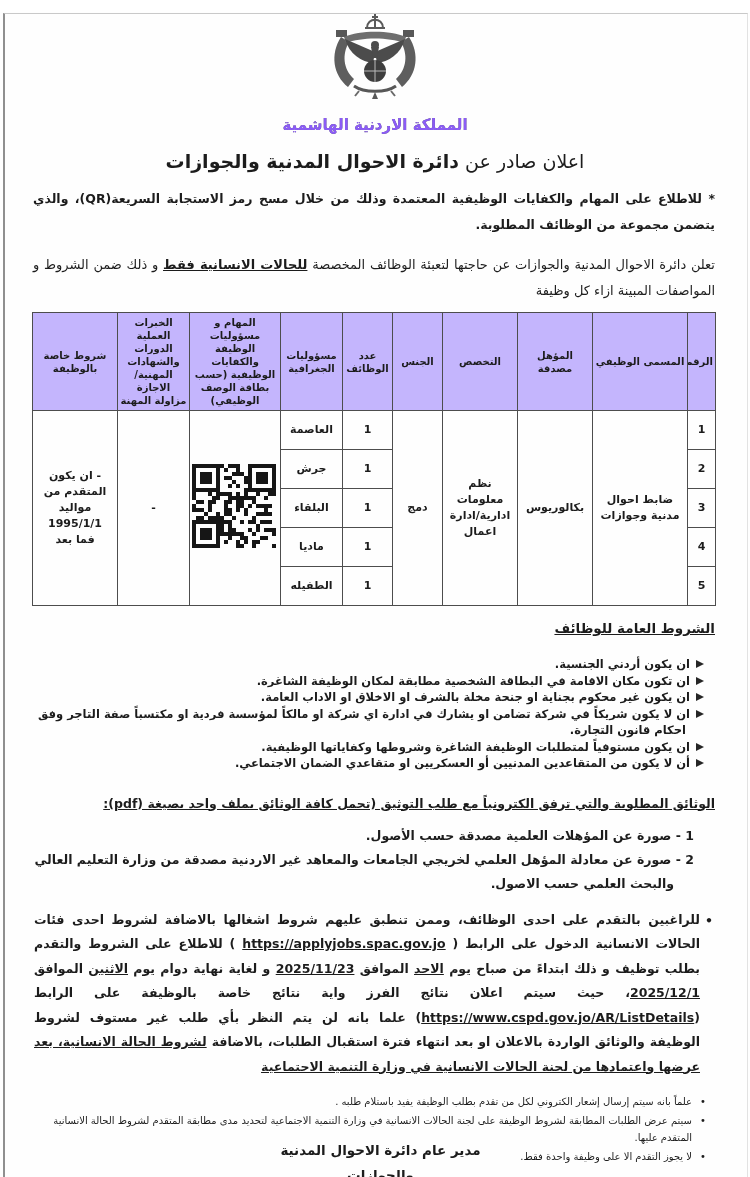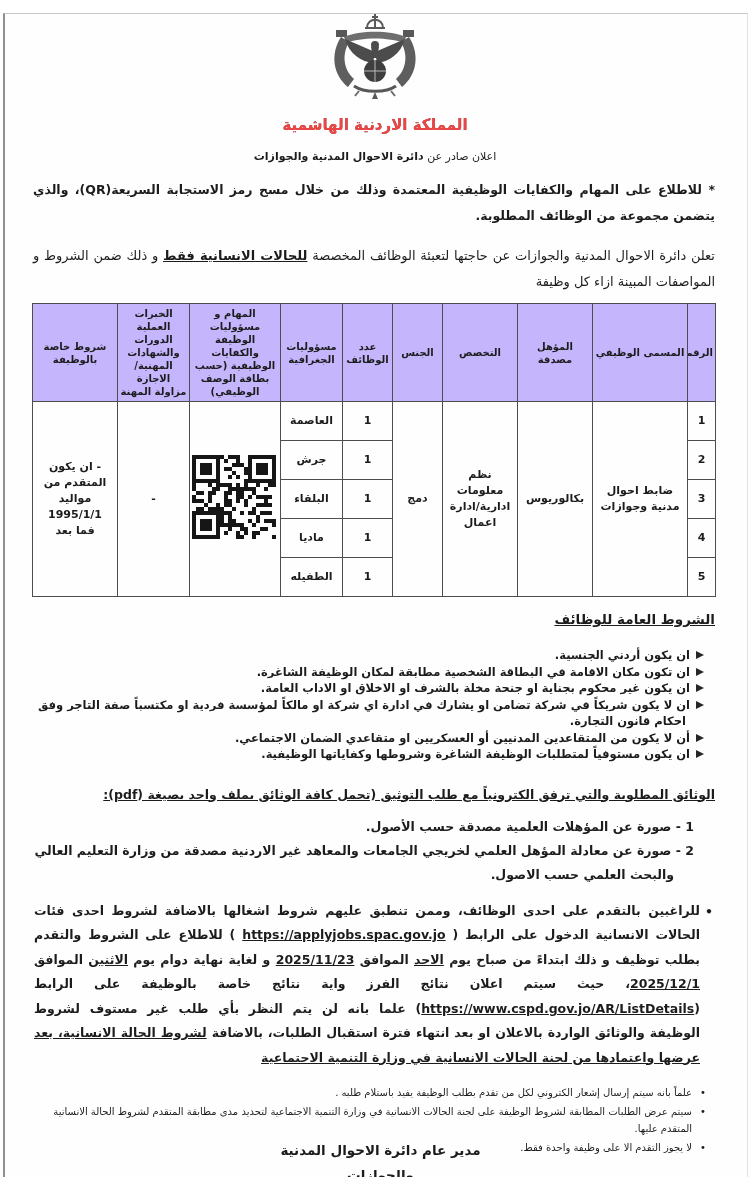--- a/index.html
+++ b/index.html
@@ -15,25 +15,25 @@
     position: absolute; left: 3px; top: 1px; right: 2px; bottom: 2px;
     border-top: 1px solid #c9c9c9;
     border-right: 1px solid #e2e2e2;
     border-bottom: 1px solid #cfcfcf;
     border-left: 2px solid #8f8f8f;
     pointer-events: none;
   }
   .emblem-wrap { margin: 12px auto 0; width: 120px; text-align: center; }
   .kingdom {
     margin-top: 8px; text-align: center;
-    font-weight: 700; font-size: 15px; color: #ef4444;
+    font-weight: 700; font-size: 15px; color: #8b5cf6;
     letter-spacing: -1px; transform: scaleY(1.05);
     text-shadow: 0 0 0.6px #555;
   }
-  .doc-title { margin-top: 16px; text-align: center; font-size: 11px; }
+  .doc-title { margin-top: 16px; text-align: center; font-size: 19px; }
   .doc-title .seg-b { font-weight: 700; }
   .para { margin: 14px 35px 0 33px; text-align: justify; direction: rtl; }
   .p1 { font-size: 13px; line-height: 26px; font-weight: 400; }
   .p2 { font-size: 12.5px; line-height: 26px; font-weight: 700; margin-top: 14px; }
   .seg-b { font-weight: 700; }
   .seg-u { text-decoration: underline; }
 
   table.jobs {
     margin: 8px 34px 0 33px; width: 683px;
     border-collapse: collapse; table-layout: fixed;
@@ -420,22 +420,22 @@
     </tbody>
   </table>
 
   <div class="section-heading">الشروط العامة للوظائف</div>
 
   <ul class="cond-list">
     <li><span class="arrow-bullet"></span><span>ان يكون أردني الجنسية.</span></li>
     <li><span class="arrow-bullet"></span><span>ان تكون مكان الاقامة في البطاقة الشخصية مطابقة لمكان الوظيفة الشاغرة.</span></li>
     <li><span class="arrow-bullet"></span><span>ان يكون غير محكوم بجناية او جنحة مخلة بالشرف او الاخلاق او الاداب العامة.</span></li>
     <li><span class="arrow-bullet"></span><span>ان لا يكون شريكاً في شركة تضامن او يشارك في ادارة اي شركة او مالكاً لمؤسسة فردية او مكتسباً صفة التاجر وفق احكام قانون التجارة.</span></li>
+    <li><span class="arrow-bullet"></span><span>ان يكون مستوفياً لمتطلبات الوظيفة الشاغرة وشروطها وكفاياتها الوظيفية.</span></li>
     <li><span class="arrow-bullet"></span><span>أن لا يكون من المتقاعدين المدنيين أو العسكريين او متقاعدي الضمان الاجتماعي.</span></li>
-    <li><span class="arrow-bullet"></span><span>ان يكون مستوفياً لمتطلبات الوظيفة الشاغرة وشروطها وكفاياتها الوظيفية.</span></li>
   </ul>
 
   <div class="docs-heading">الوثائق المطلوبة والتي ترفق الكترونياً مع طلب التوثيق (تحمل كافة الوثائق بملف واحد بصيغة (pdf):</div>
 
   <ul class="docs-list">
     <li>1 - صورة عن المؤهلات العلمية مصدقة حسب الأصول.</li>
     <li>2 - صورة عن معادلة المؤهل العلمي لخريجي الجامعات والمعاهد غير الاردنية مصدقة من وزارة التعليم العالي والبحث العلمي حسب الاصول.</li>
   </ul>
 
   <div class="apply-para">

